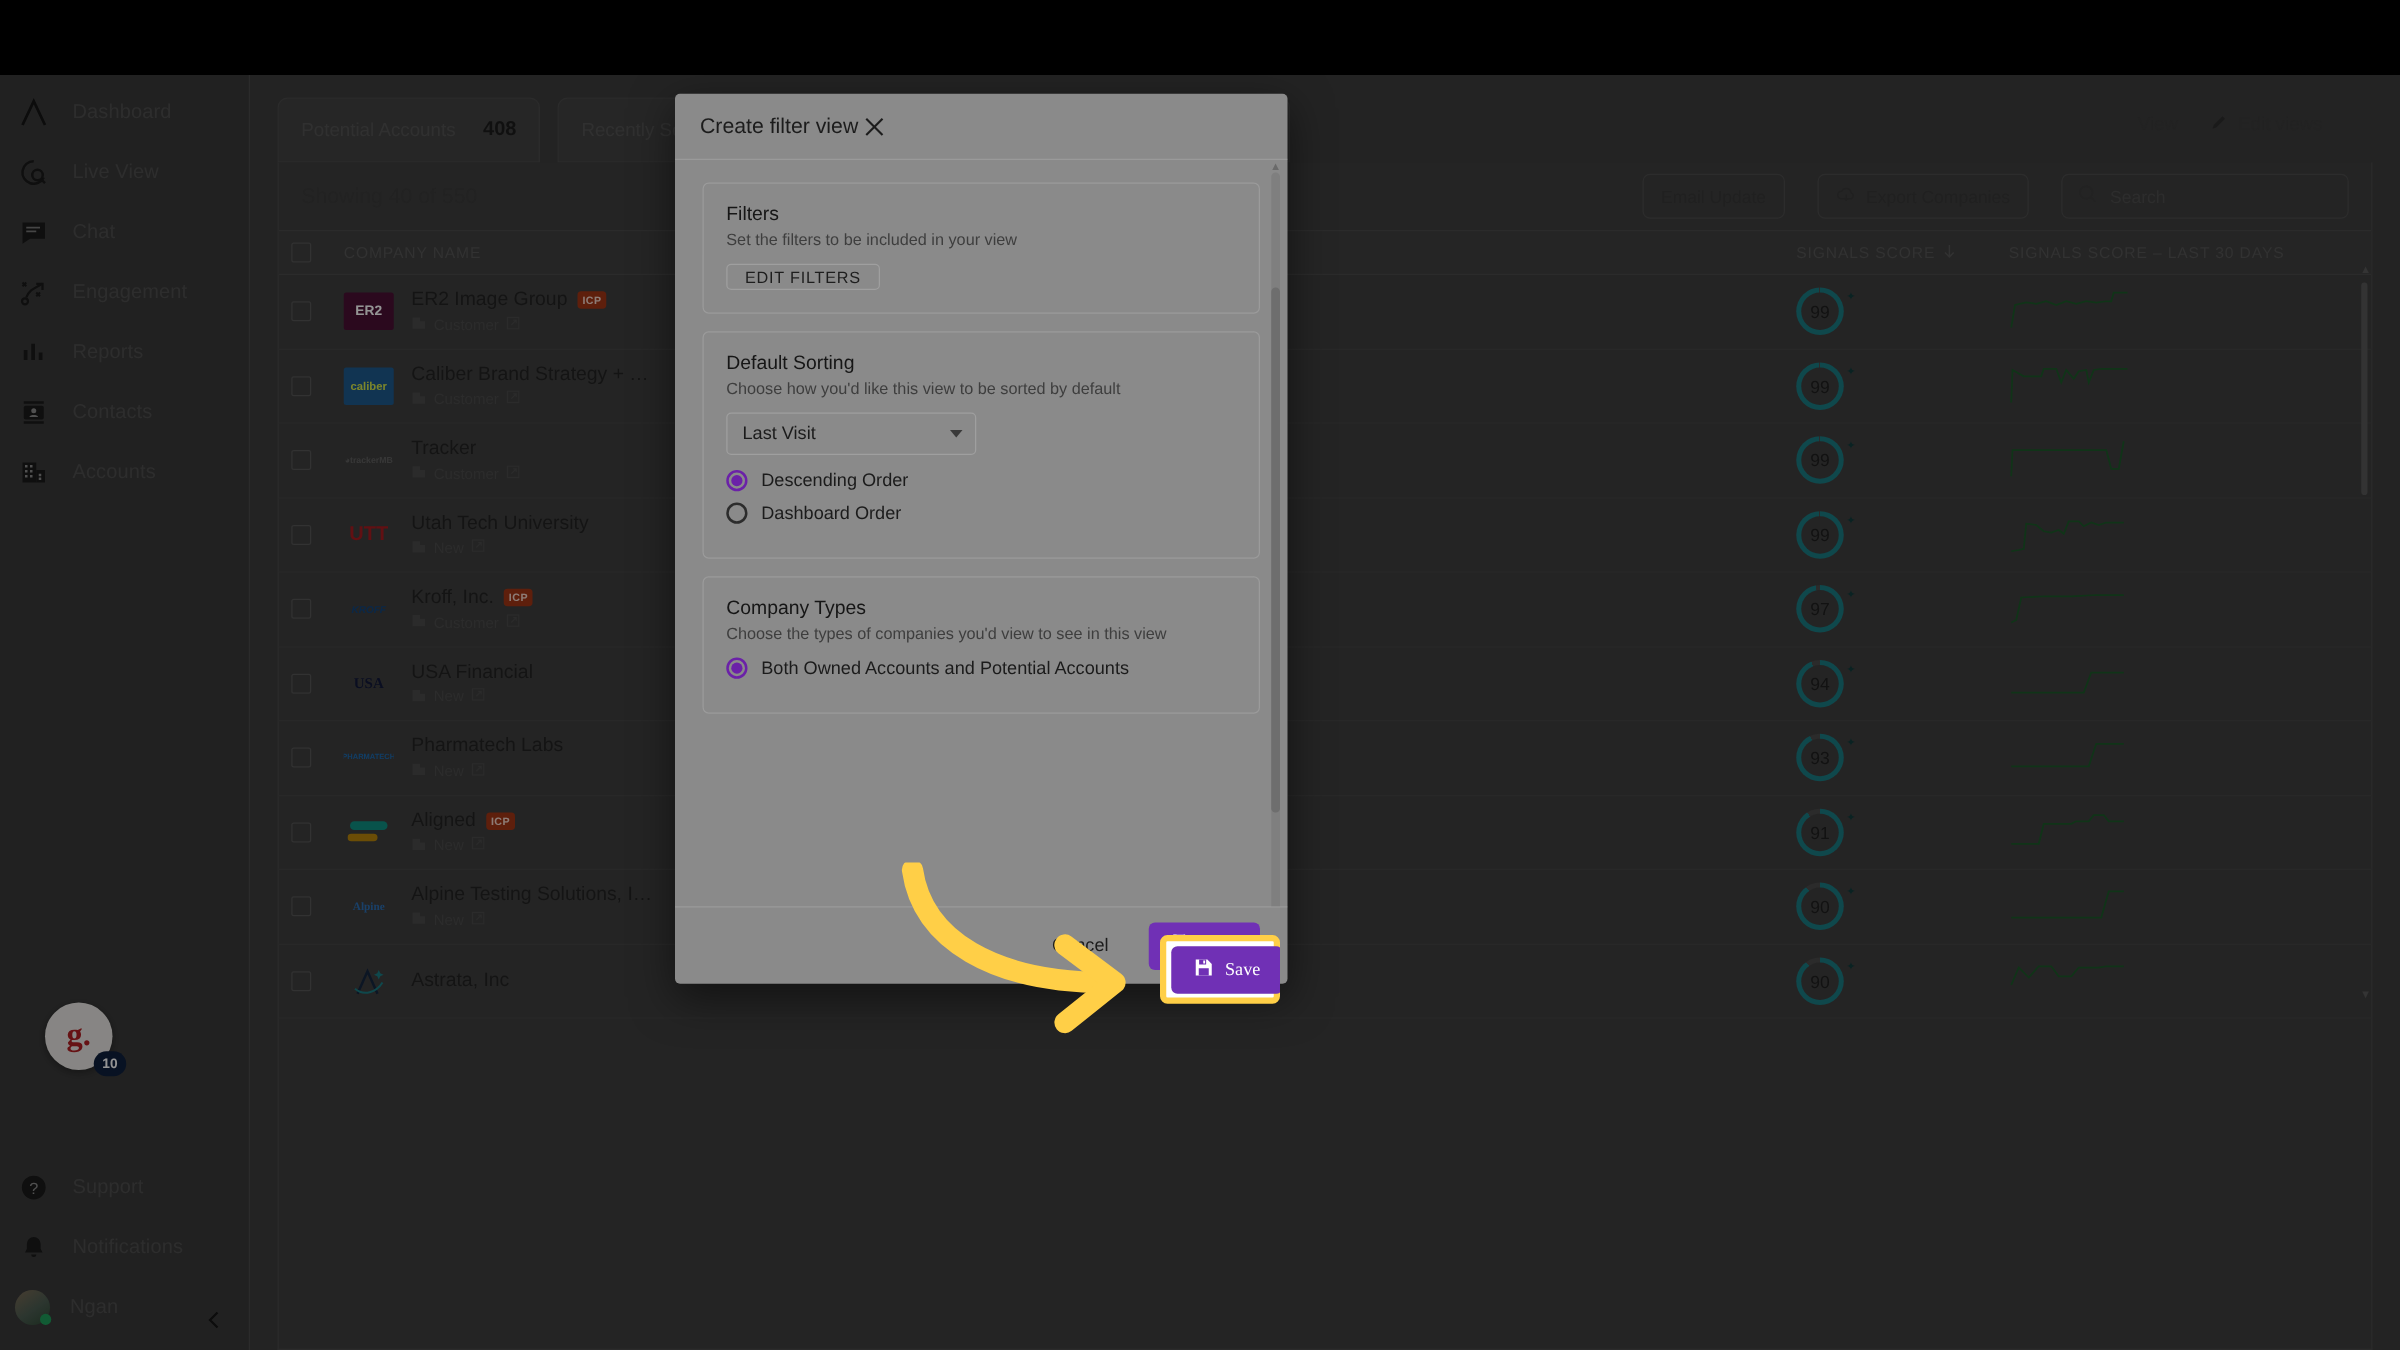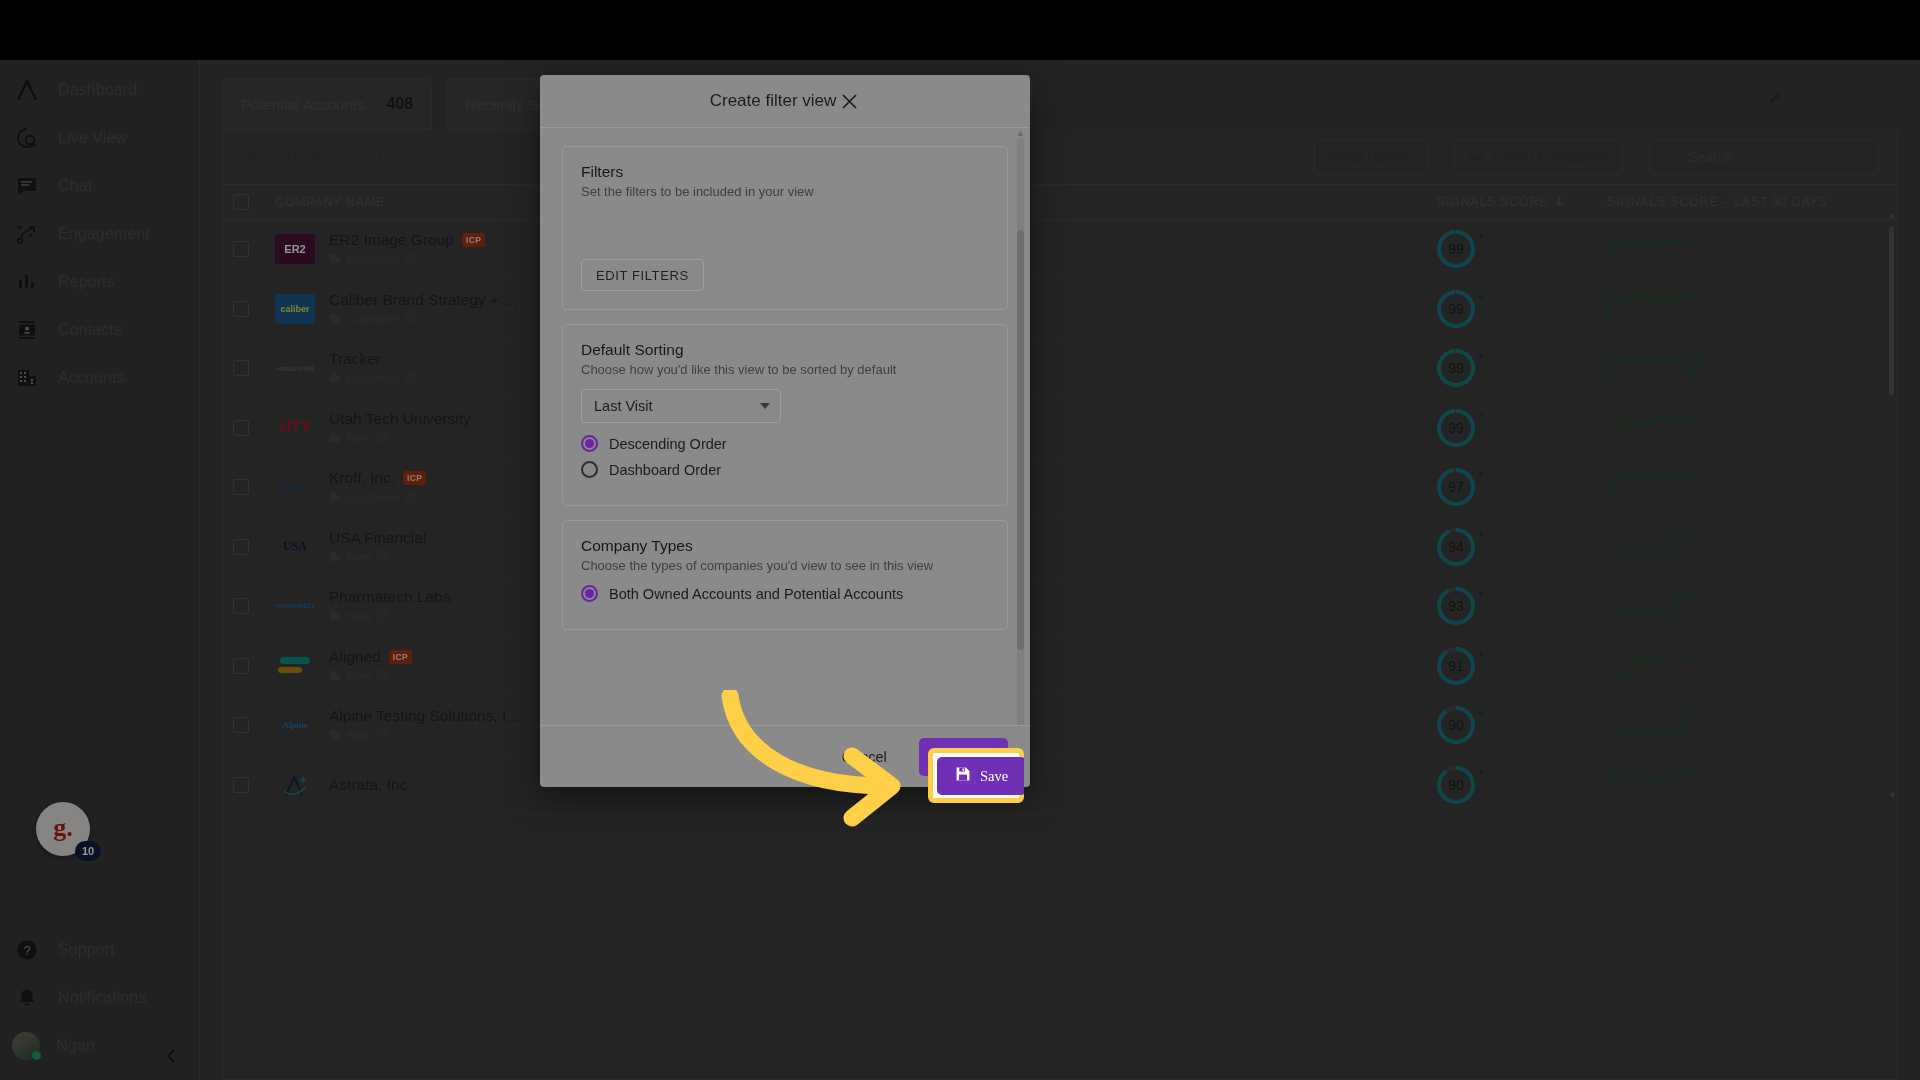--- a/index.html
+++ b/index.html
@@ -267,21 +267,21 @@
     width: 490px; height: 712px;
     background: #8a8a8a;
     border-radius: 4px;
     box-shadow: 0 11px 34px rgba(0,0,0,.5);
     z-index: 50;
     display: flex; flex-direction: column;
     overflow: hidden;
   }
   .modal-head {
     height: 52px;
-    display: flex; align-items: center; justify-content: center;
+    display: flex; align-items: center; justify-content: flex-start;
     padding: 0 18px 0 20px;
     flex-shrink: 0;
   }
   .modal-title { font-size: 17px; color: #1c1c1c; }
   .close-x {
     width: 26px; height: 26px;
     display: flex; align-items: center; justify-content: center;
     color: #1c1c1c; cursor: pointer;
   }
   .modal-body {
@@ -304,28 +304,27 @@
     width: 100%; height: 63px;
     border: 1px solid #9f9f9f; border-radius: 4px;
     background: transparent;
     padding: 10px 12px;
     font-size: 14.5px; color: #3f3f3f;
     font-family: "Liberation Sans", sans-serif;
     resize: none; outline: none;
   }
   .textarea::placeholder { color: #5d5d5d; }
   .outline-btn {
-    height: 32px; padding: 0 14px;
+    height: 21px; padding: 0 14px;
     border: 1px solid #9f9f9f; border-radius: 4px;
     background: transparent;
     font-size: 13px; letter-spacing: .6px;
     color: #1e1e1e;
     cursor: pointer;
     font-family: "Liberation Sans", sans-serif;
-    margin-top: 48px;
   }
   .select {
     width: 200px; height: 34px;
     border: 1px solid #9f9f9f; border-radius: 4px;
     display: flex; align-items: center; justify-content: space-between;
     padding: 0 10px 0 12px;
     font-size: 14.5px; color: #1b1b1b;
     cursor: pointer;
     margin-bottom: 12px;
   }

